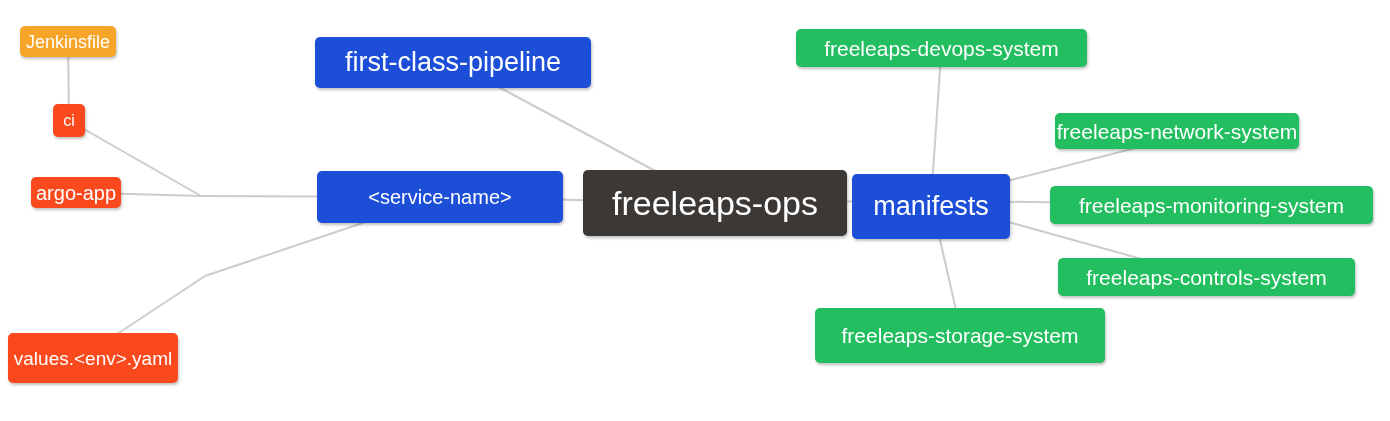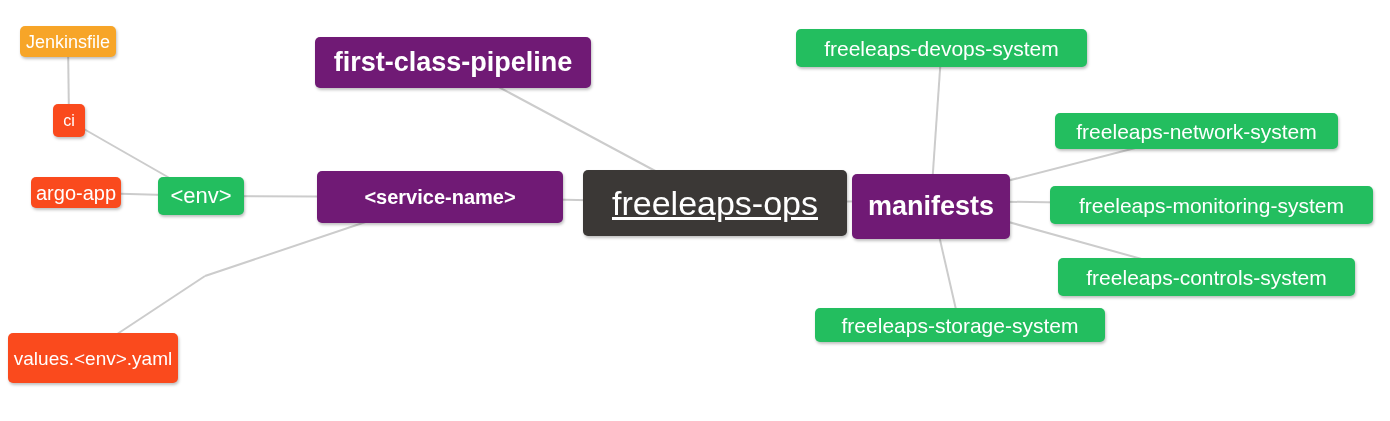--- a/index.html
+++ b/index.html
@@ -34,25 +34,25 @@
     align-items: center;
     justify-content: center;
     color: #ffffff;
     border-radius: 5px;
     box-shadow: 1px 2px 3px rgba(0,0,0,0.25);
     white-space: nowrap;
     cursor: default;
     line-height: 1;
     box-sizing: border-box;
   }
-  .node.blue   { background: #701a75; font-weight: bold; }
+  .node.blue   { background: #1d4ed8; }
   .node.green  { background: #23be5f; }
   .node.red    { background: #fa4a1d; }
   .node.orange { background: #f7a528; }
-  .node.dark   { background: #3b3836; text-decoration: underline; }
+  .node.dark   { background: #3b3836; }
 </style>
 </head>
 <body>
 
 <div class="canvas">
 
   <svg class="edges">
       <line x1="68" y1="41.5" x2="69" y2="120.5" stroke="#cccccc"></line>
       <line x1="69" y1="120.5" x2="201" y2="196" stroke="#cccccc"></line>
       <line x1="76" y1="192.5" x2="201" y2="196" stroke="#cccccc"></line>
@@ -68,36 +68,35 @@
       <line x1="931" y1="200.5" x2="1206.5" y2="277" stroke="#cccccc"></line>
       <line x1="931" y1="200.5" x2="960" y2="327" stroke="#cccccc"></line>
     </svg>
 
   <div class="node orange" style="left:20px;  top:26px;  width:96px;  height:31px; font-size:18px">Jenkinsfile</div>
 
   <div class="node red" style="left:53px;  top:104px; width:32px;  height:33px; font-size:16px">ci</div>
 
   <div class="node red" style="left:31px;  top:177px; width:90px;  height:31px; font-size:20px">argo-app</div>
 
-  <div class="node green" style="left:158px; top:177px; width:86px;  height:38px; font-size:22px">&lt;env&gt;</div>
 
 
   <div class="node red" style="left:8px;   top:333px; width:170px; height:50px; font-size:19px">values.&lt;env&gt;.yaml</div>
 
   <div class="node blue" style="left:315px; top:37px;  width:276px; height:51px; font-size:27px">first-class-pipeline</div>
 
   <div class="node blue" style="left:317px; top:171px; width:246px; height:52px; font-size:20px">&lt;service-name&gt;</div>
 
   <div class="node dark" style="left:583px; top:170px; width:264px; height:66px; font-size:34px">freeleaps-ops</div>
 
   <div class="node blue" style="left:852px; top:174px; width:158px; height:65px; font-size:27px">manifests</div>
 
   <div class="node green" style="left:796px; top:29px;  width:291px; height:38px; font-size:21px">freeleaps-devops-system</div>
 
-  <div class="node green" style="left:1055px;top:113px; width:283px; height:36px; font-size:21px">freeleaps-network-system</div>
+  <div class="node green" style="left:1055px;top:113px; width:244px; height:36px; font-size:21px">freeleaps-network-system</div>
 
   <div class="node green" style="left:1050px;top:186px; width:323px; height:38px; font-size:21px">freeleaps-monitoring-system</div>
 
   <div class="node green" style="left:1058px;top:258px; width:297px; height:38px; font-size:21px">freeleaps-controls-system</div>
 
-  <div class="node green" style="left:815px; top:308px; width:290px; height:34px; font-size:21px">freeleaps-storage-system</div>
+  <div class="node green" style="left:815px; top:308px; width:290px; height:55px; font-size:21px">freeleaps-storage-system</div>
 
 </div>
 
 </body></html>

